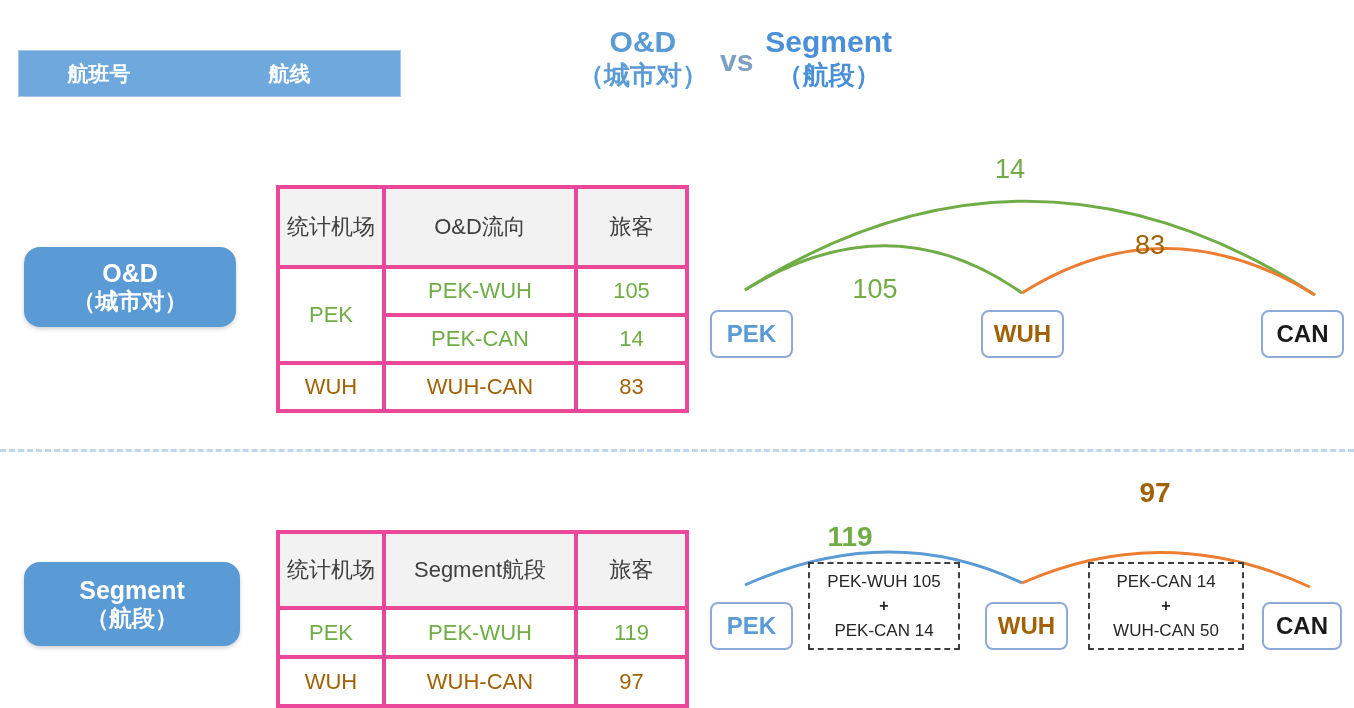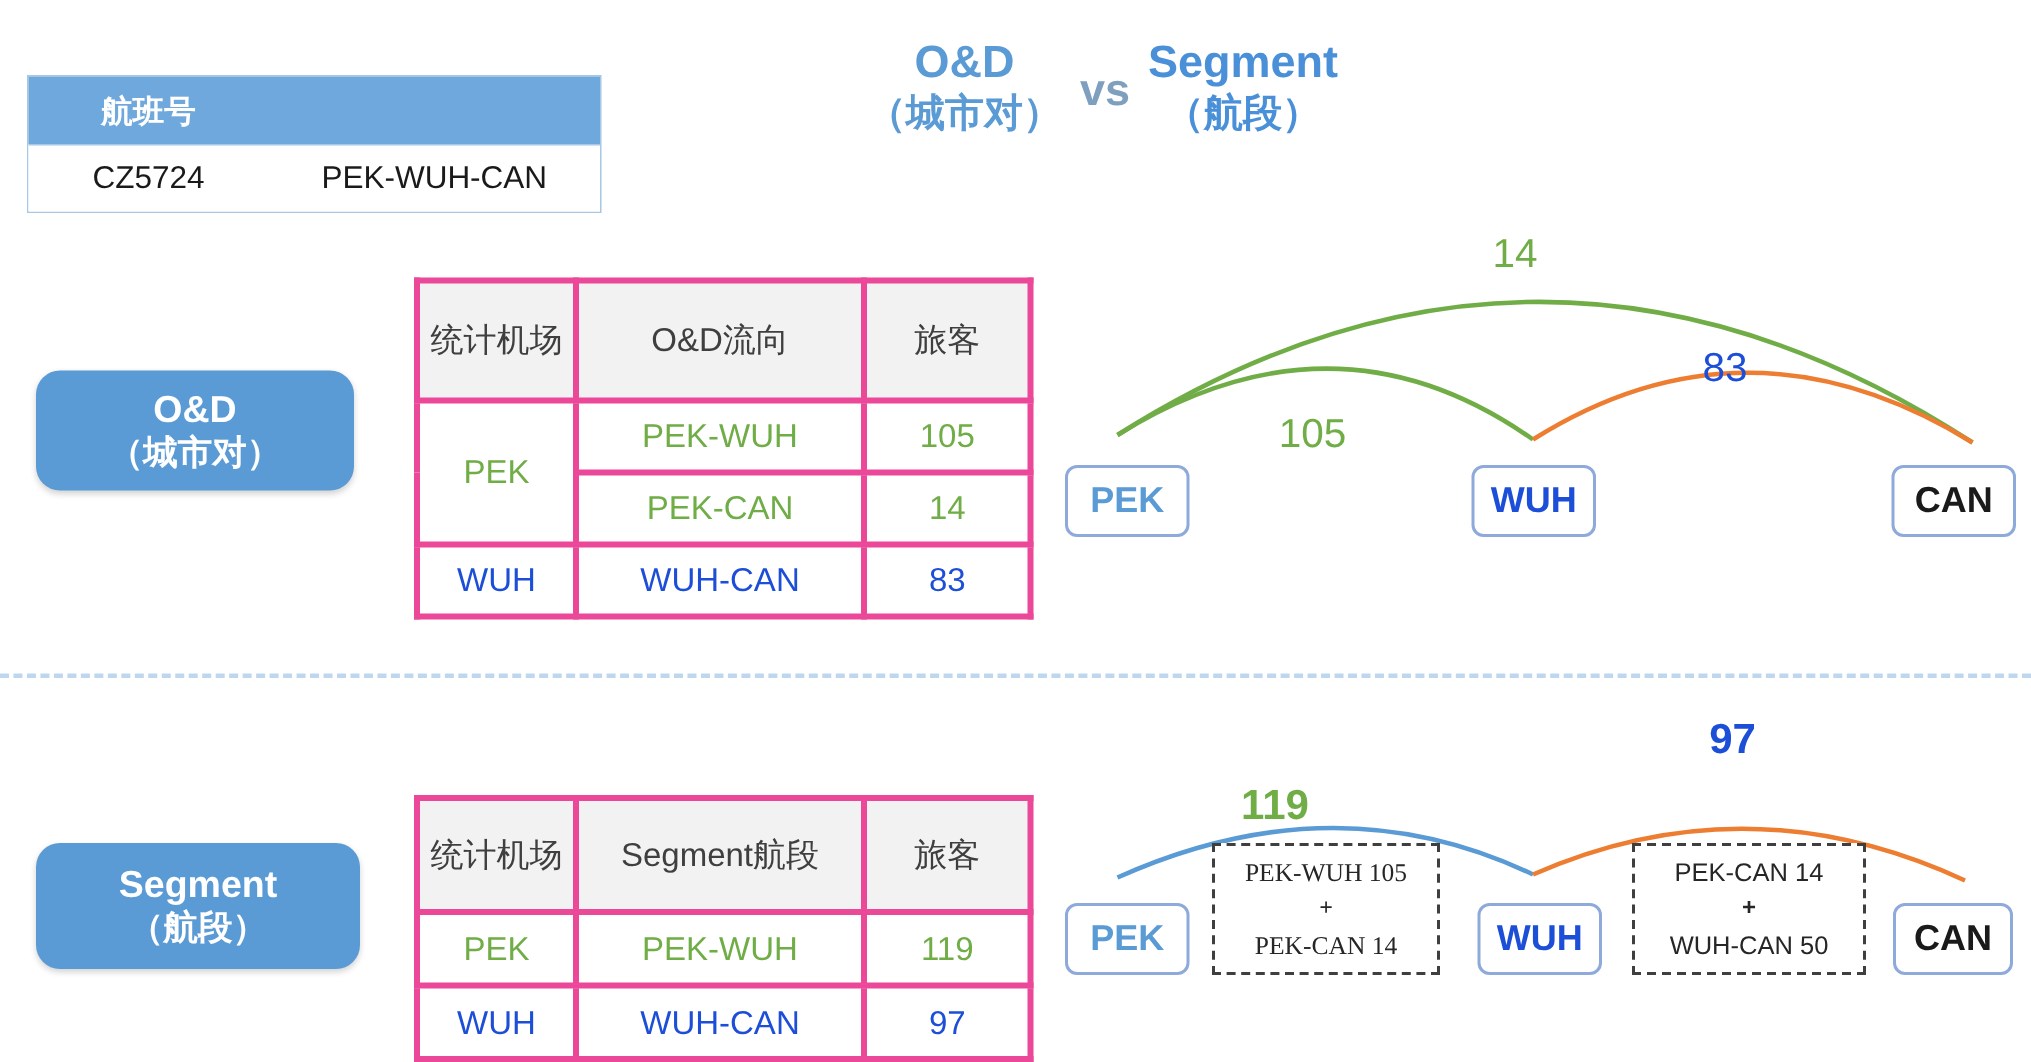--- a/index.html
+++ b/index.html
@@ -133,21 +133,21 @@
   #od-table { left: 276px; top: 185px; }
   #od-table th { height: 76px; }
   #od-table td { height: 44px; }
   #od-table .r-tall { height: 90px; }
 
   #seg-table { left: 276px; top: 530px; }
   #seg-table th { height: 72px; }
   #seg-table td { height: 45px; }
 
   .green { color: #70ad47; margin-top: 44px; }
-  .orange { color: #1d4ed8; }
+  .orange { color: #a16207; }
   .blue-t { color: #5b9bd5; }
   .bold { font-weight: bold; }
 
   
   #divider {
     position: absolute;
     left: 0px;
     top: 449px;
     width: 1354px;
     height: 0px;
@@ -195,24 +195,21 @@
     line-height: 1.5;
   }
   .sum-box .plus { font-weight: bold; font-size: 16px; }
 </style>
 </head>
 <body>
 
 <div id="flight-table">
   <div class="fthead">
     <div class="cell c1">航班号</div>
-  </div>
-  <div class="ftbody">
-    <div class="cell c1">CZ5724</div>
-    <div class="cell c2">PEK-WUH-CAN</div>
+    <div class="cell c2">航线</div>
   </div>
 </div>
 
 <div id="title-block">
   <div class="title-part" id="title-od">
     <div>O&amp;D</div>
     <div class="sub">（城市对）</div>
   </div>
   <div id="title-vs">vs</div>
   <div class="title-part" id="title-seg">
@@ -299,21 +296,21 @@
   <svg width="654" height="200" viewBox="0 0 654 200">
 
     <path d="M 45 120 Q 190 55 322 118" fill="none" stroke="#5b9bd5" stroke-width="3"></path>
 
     <path d="M 322 118 Q 465 55 610 122" fill="none" stroke="#ed7d31" stroke-width="3"></path>
   </svg>
 
   <div class="arc-label strong green" style="left: 115px; top: 12px; width: 70px;">119</div>
   <div class="arc-label strong orange" style="left: 425px; top: 12px; width: 60px;">97</div>
 
-  <div class="sum-box" style="left: 108px; top: 97px; width: 152px; height: 88px; font-family: Liberation Serif, serif;">
+  <div class="sum-box" style="left: 108px; top: 97px; width: 152px; height: 88px;">
     <div>PEK-WUH 105</div>
     <div class="plus">+</div>
     <div>PEK-CAN  14</div>
   </div>
 
   <div class="sum-box" style="left: 388px; top: 97px; width: 156px; height: 88px;">
     <div>PEK-CAN  14</div>
     <div class="plus">+</div>
     <div>WUH-CAN 50</div>
   </div>

